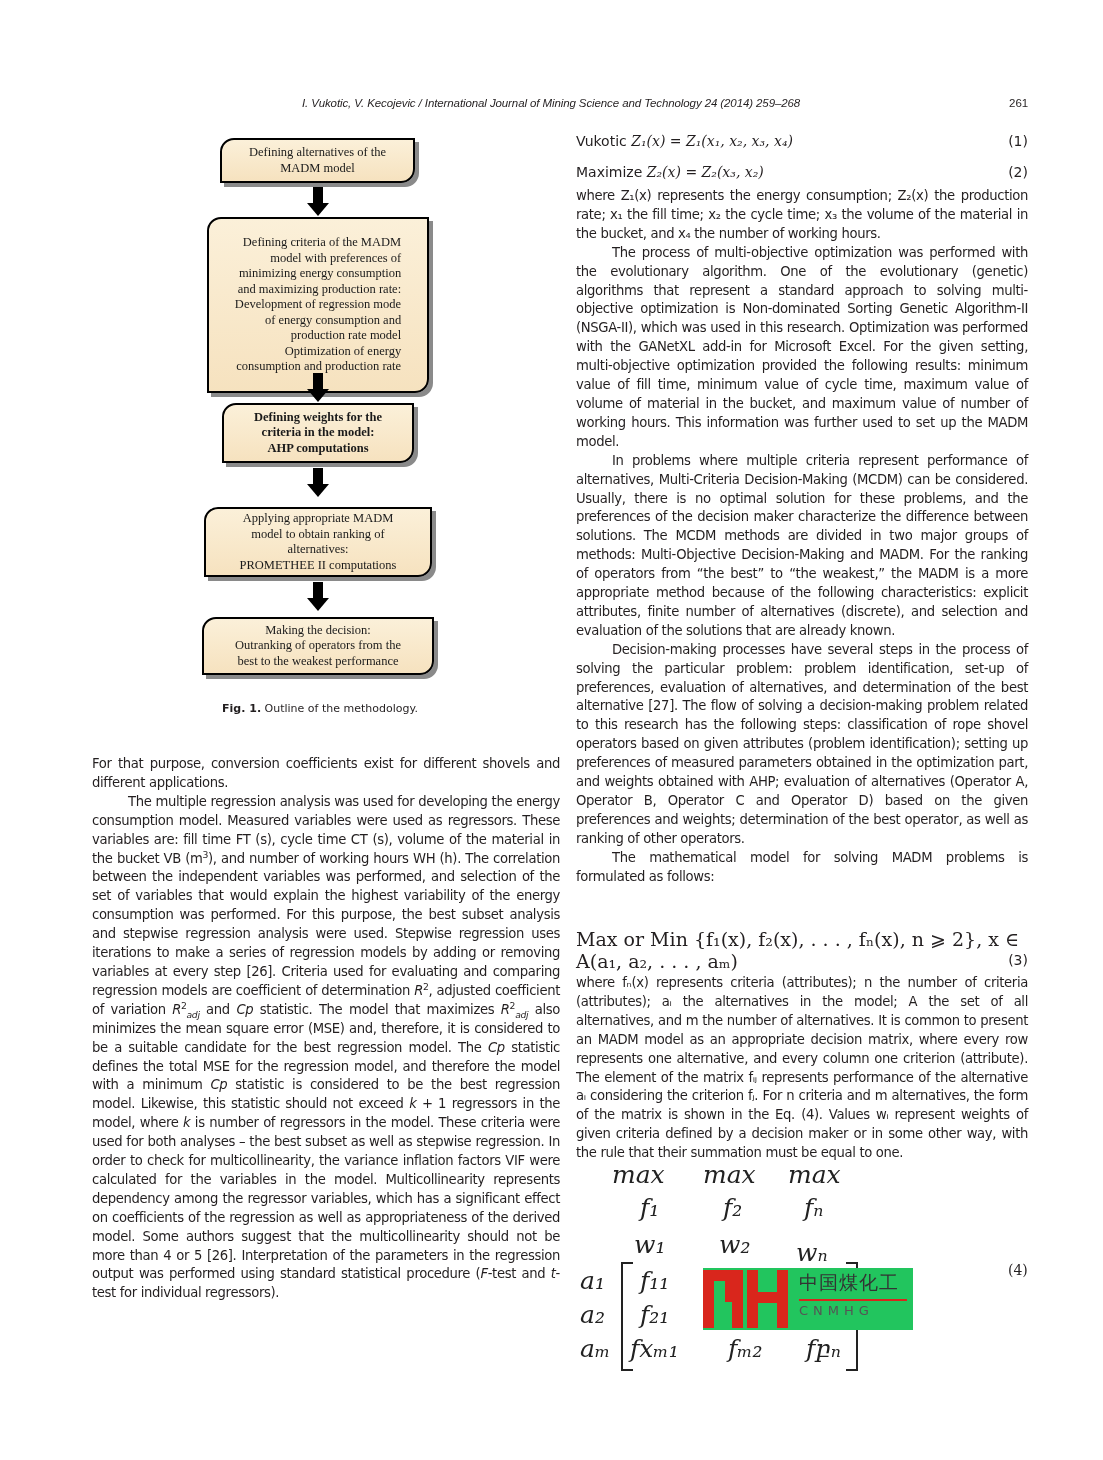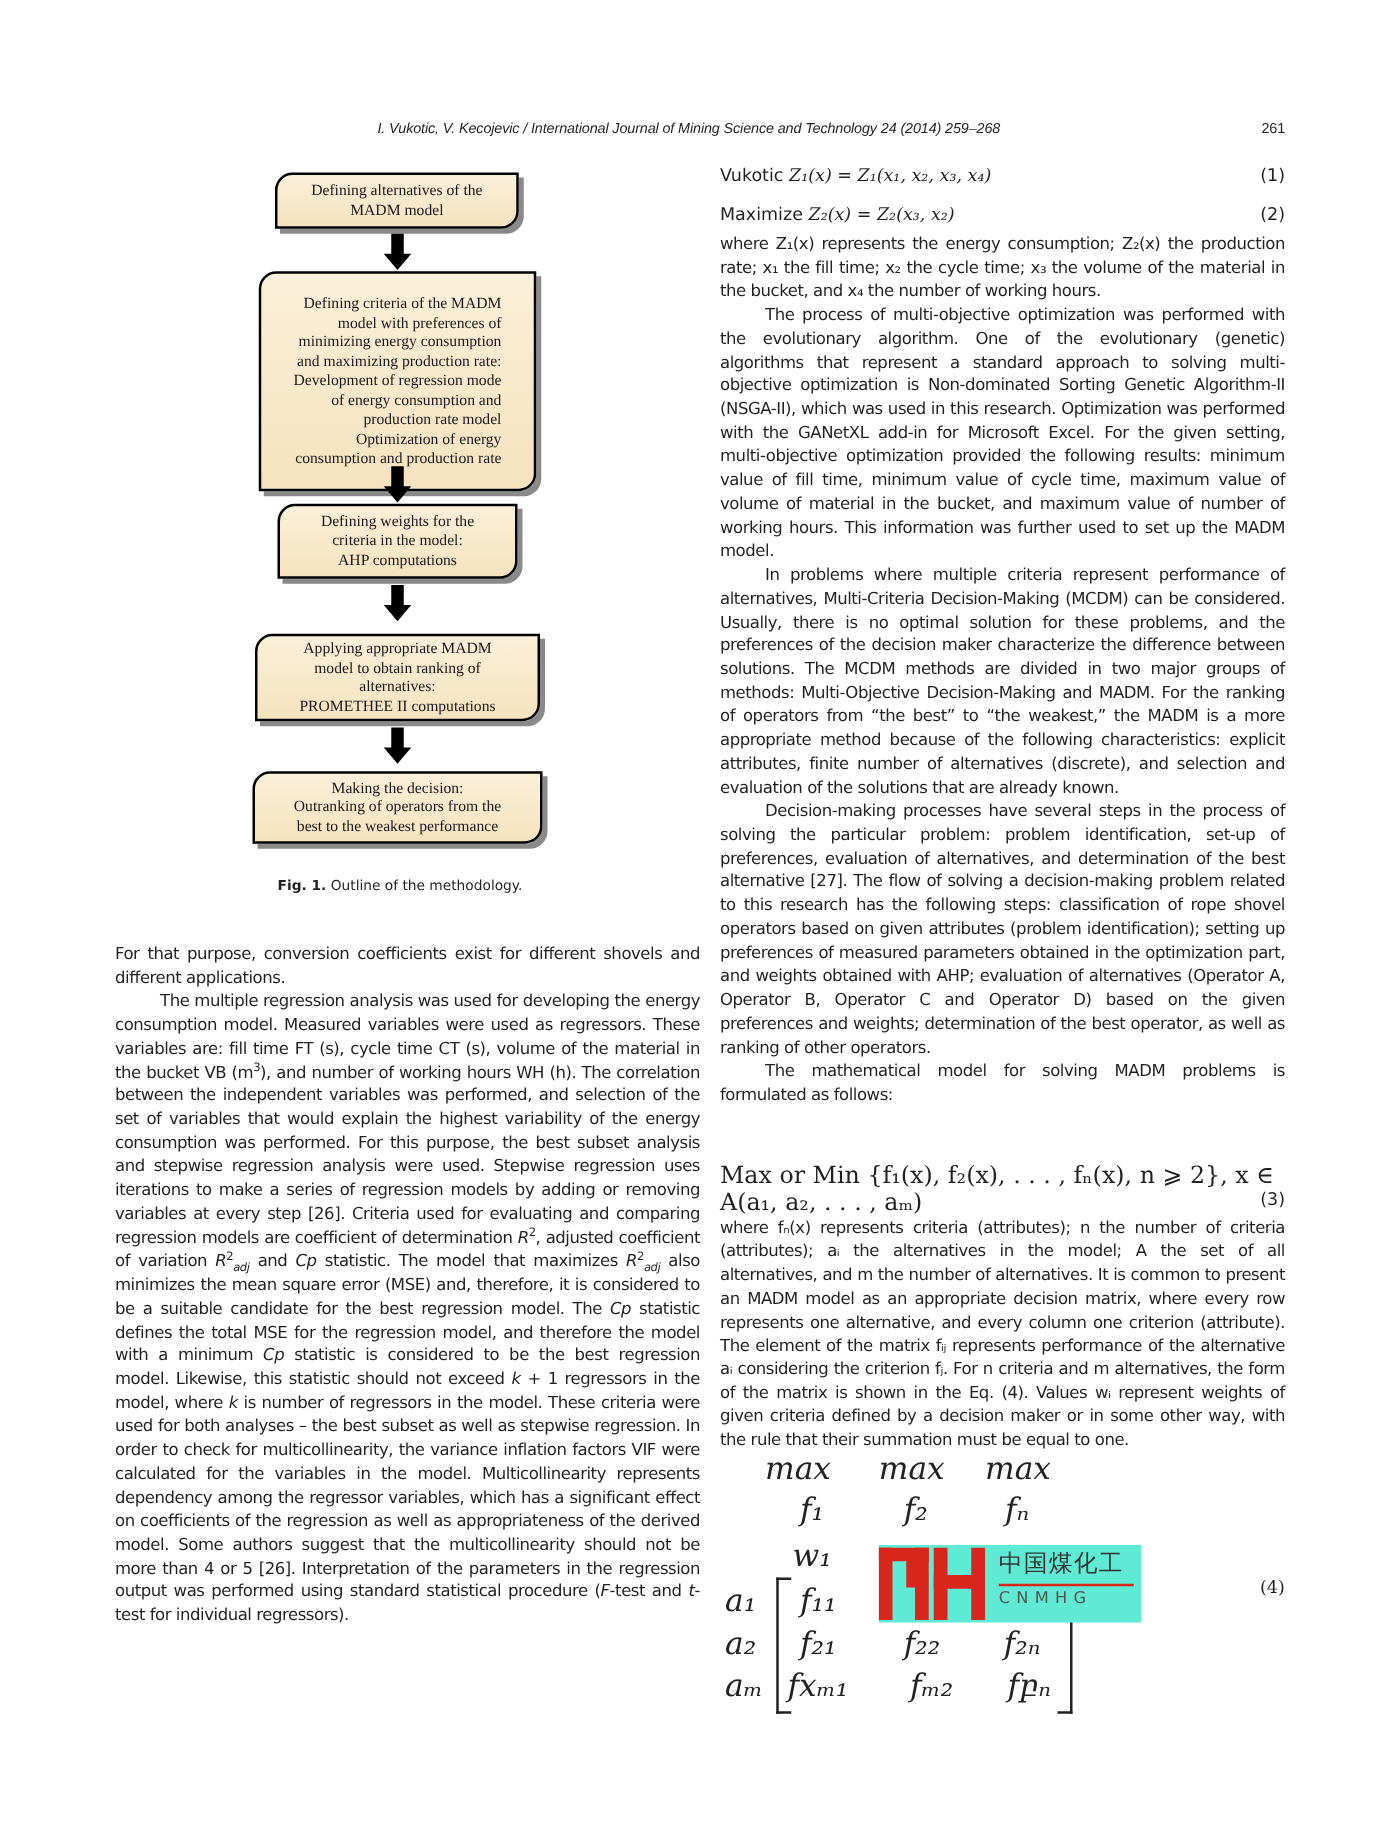--- a/index.html
+++ b/index.html
@@ -62,21 +62,21 @@
       font-family: "DejaVu Serif", serif; font-style: italic; font-size: 25px; color: #222;
     }
     .matrix span { position: absolute; }
     .bracket-l { position: absolute; left: 43px; top: 102px; width: 10px; height: 105px;
       border: 2px solid #222; border-right: none; }
     .bracket-r { position: absolute; left: 268px; top: 102px; width: 10px; height: 105px;
       border: 2px solid #222; border-left: none; }
     .eq4-num { position: absolute; left: 1008px; top: 1262px; font-size: 14px; font-family: "DejaVu Serif", serif; }
 
     
-    .watermark { position: absolute; left: 703px; top: 1236px; width: 210px; height: 62px; background: #5eead4; }
+    .watermark { position: absolute; left: 703px; top: 1268px; width: 210px; height: 62px; background: #22c55e; }
     .wm-logo { position: absolute; left: 0; top: 2px; width: 85px; height: 58px; }
     .wm-cn { position: absolute; left: 96px; top: 2px; font-size: 19px; color: #333; font-family: "DejaVu Sans", sans-serif; letter-spacing: 1px; }
     .wm-line { position: absolute; left: 96px; top: 31px; width: 108px; height: 2px; background: #d9261c; }
     .wm-en { position: absolute; left: 96px; top: 35px; font-size: 13px; color: #555; font-family: "DejaVu Sans", sans-serif; letter-spacing: 5px; }
 
     sub, sup { font-size: 70%; line-height: 0; }
     i { font-style: italic; }
   </style>
 </head>
 <body>
@@ -101,21 +101,21 @@
 Development of regression mode
 of energy consumption and
 production rate model
 Optimization of energy
 consumption and production rate</div>
   <div class="arrow" style="left:112px; top:243px;">
       <div class="shaft"></div>
       <div class="head"></div>
     </div>
 
-  <div class="fbox" style="left:27px; top:273px; width:192px; height:60px;">Defining weights for the
+  <div class="fbox" style="left:27px; top:273px; width:192px; height:60px;font-weight:bold;">Defining weights for the
 criteria in the model:
 AHP computations</div>
   <div class="arrow" style="left:112px; top:338px;">
       <div class="shaft"></div>
       <div class="head"></div>
     </div>
 
   <div class="fbox" style="left:9px; top:377px; width:228px; height:70px;">Applying appropriate MADM
 model to obtain ranking of
 alternatives:

